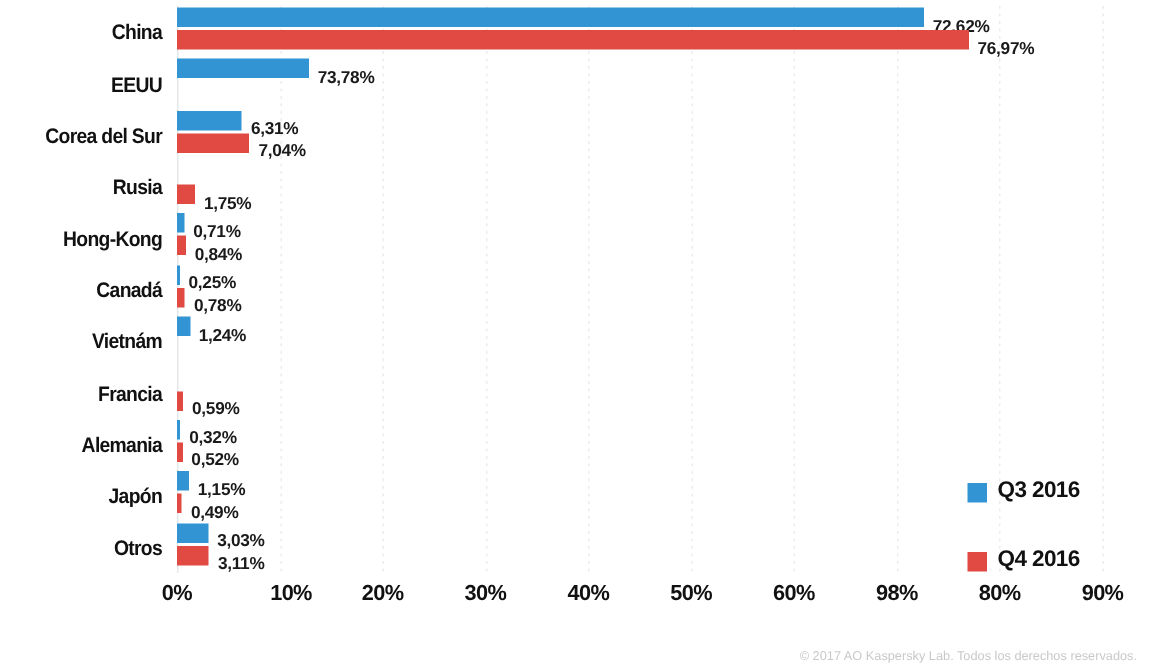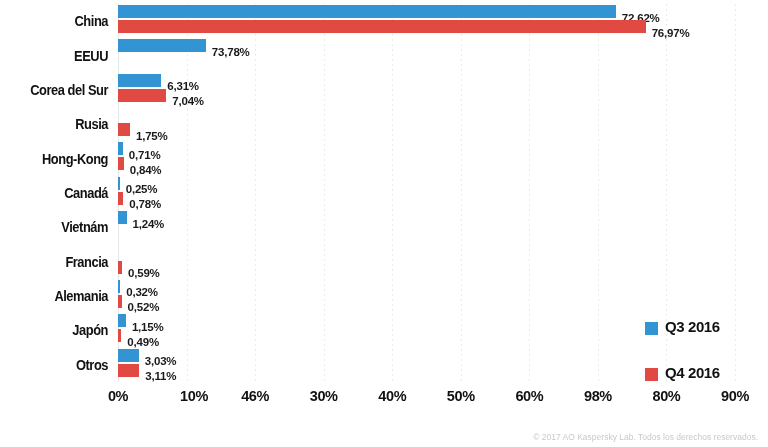--- a/index.html
+++ b/index.html
@@ -296,21 +296,21 @@
         <div class="bar-wrap q4">
           <div class="bar q4" title="Otros Q4 2016 3,11%" style="width: 21.3208px; background: rgb(224, 74, 67);"></div>
           <span class="bar-label">3,11%</span>
         </div>
       </div>
     </div>
 
   <div class="x-ticks" id="x-ticks">
       <div class="x-tick" style="left: 118px;">0%</div>
       <div class="x-tick" style="left: 174px; margin-left: 20px;">10%</div>
-      <div class="x-tick" style="left: 255.111px;">46%</div>
+      <div class="x-tick" style="left: 255.111px;">20%</div>
       <div class="x-tick" style="left: 323.667px;">30%</div>
       <div class="x-tick" style="left: 392.222px;">40%</div>
       <div class="x-tick" style="left: 460.778px;">50%</div>
       <div class="x-tick" style="left: 529.333px; text-align: right;">60%</div>
       <div class="x-tick" style="left: 597.889px;">98%</div>
       <div class="x-tick" style="left: 666.444px;">80%</div>
       <div class="x-tick" style="left: 735px;">90%</div>
     </div>
 
   <div class="legend" id="legend">

